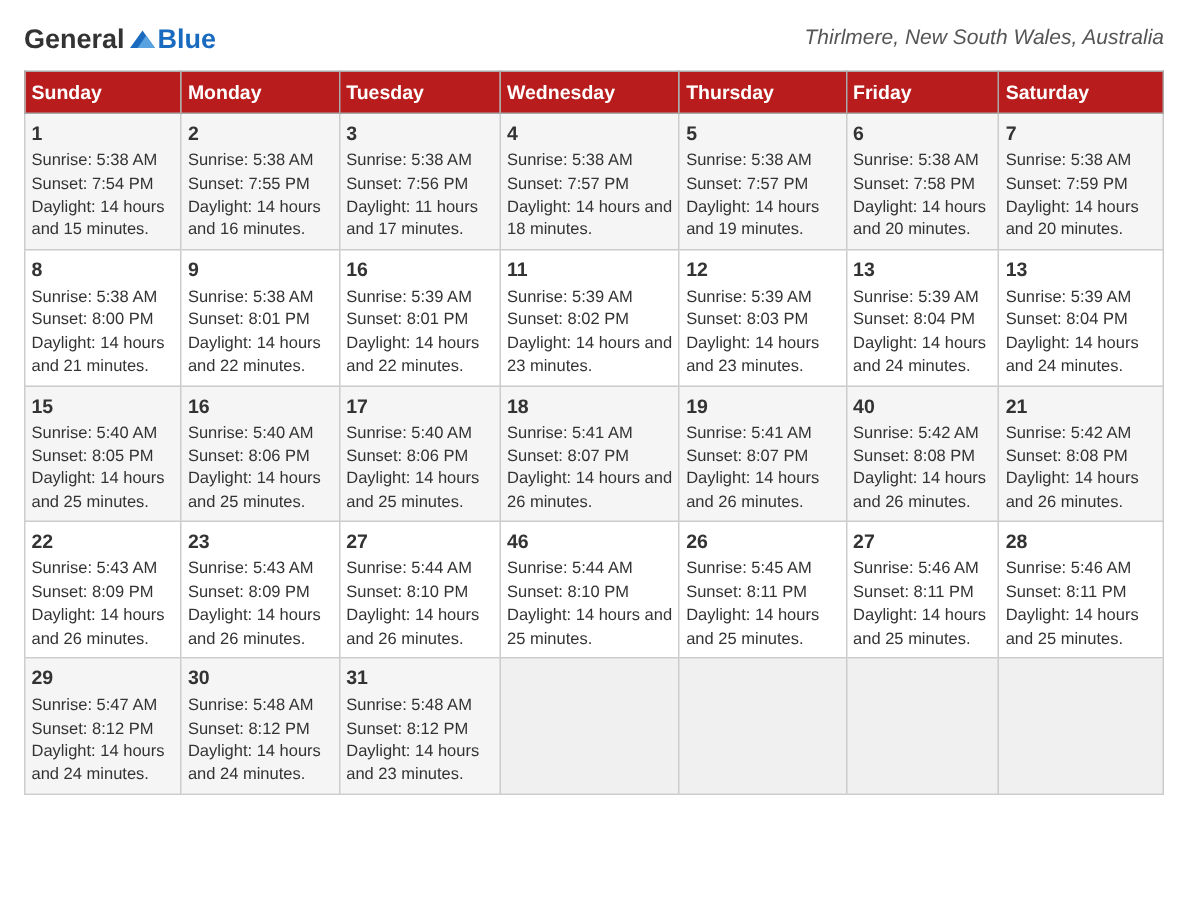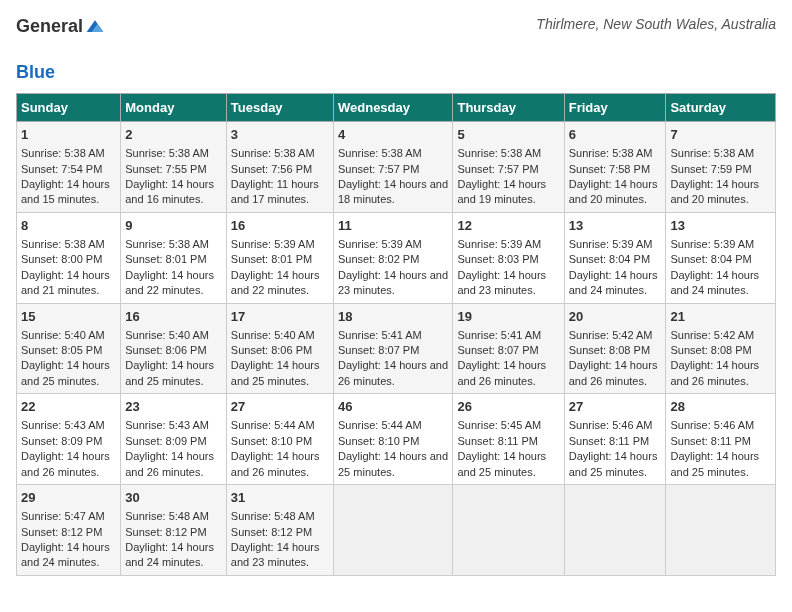--- a/index.html
+++ b/index.html
@@ -11,22 +11,22 @@
       padding: 16px;
     }
     .header-section {
       display: flex;
       justify-content: space-between;
       align-items: flex-start;
       margin-bottom: 10px;
     }
     .logo {
       display: flex;
-      flex-direction: column;
-      align-items: flex-start;
+      flex-direction: row;
+      align-items: center;
     }
     .logo-text {
       display: flex;
       align-items: center;
       font-size: 18px;
       font-weight: bold;
       color: #333;
     }
     .logo-general { color: #333; font-weight: bold; }
     .logo-blue { color: #1a6bbf; font-weight: bold; }
@@ -47,21 +47,21 @@
       font-size: 14px;
       color: #555;
       font-style: italic;
     }
     table {
       width: 100%;
       border-collapse: collapse;
       font-size: 11px;
     }
     thead tr {
-      background-color: #0f766e;
+      background-color: #b91c1c;
       color: #fff;
     }
     thead th {
       padding: 6px 4px;
       font-weight: bold;
       font-size: 13px;
       text-align: left;
       border: 1px solid #aaa;
     }
     tbody tr {
@@ -93,21 +93,21 @@
 
 <div class="header-section">
   <div class="logo">
     <div class="logo-text">
       <span class="logo-general">General</span>
       <svg class="logo-icon" viewBox="0 0 24 24">
         <polygon points="2,18 12,4 22,18" fill="#1a6bbf"></polygon>
         <polygon points="8,18 15,8 22,18" fill="#5ba3e0"></polygon>
       </svg>
     </div>
-    <span class="logo-blue" style="font-size:18px; font-weight:bold;margin-top:25px;">Blue</span>
+    <span class="logo-blue" style="font-size:18px; font-weight:bold;">Blue</span>
   </div>
   <div class="title-section">
     <div class="subtitle">Thirlmere, New South Wales, Australia</div>
   </div>
 </div>
 
 <table>
   <thead>
     <tr>
     <th>Sunday</th>
@@ -137,21 +137,21 @@
         <td><span class="day-num">12</span><span>Sunrise: 5:39 AM</span><br><span>Sunset: 8:03 PM</span><br><span>Daylight: 14 hours and 23 minutes.</span></td>
         <td><span class="day-num">13</span><span>Sunrise: 5:39 AM</span><br><span>Sunset: 8:04 PM</span><br><span>Daylight: 14 hours and 24 minutes.</span></td>
         <td><span class="day-num">13</span><span>Sunrise: 5:39 AM</span><br><span>Sunset: 8:04 PM</span><br><span>Daylight: 14 hours and 24 minutes.</span></td>
       </tr>
       <tr>
         <td><span class="day-num">15</span><span>Sunrise: 5:40 AM</span><br><span>Sunset: 8:05 PM</span><br><span>Daylight: 14 hours and 25 minutes.</span></td>
         <td><span class="day-num">16</span><span>Sunrise: 5:40 AM</span><br><span>Sunset: 8:06 PM</span><br><span>Daylight: 14 hours and 25 minutes.</span></td>
         <td><span class="day-num">17</span><span>Sunrise: 5:40 AM</span><br><span>Sunset: 8:06 PM</span><br><span>Daylight: 14 hours and 25 minutes.</span></td>
         <td><span class="day-num">18</span><span>Sunrise: 5:41 AM</span><br><span>Sunset: 8:07 PM</span><br><span>Daylight: 14 hours and 26 minutes.</span></td>
         <td><span class="day-num">19</span><span>Sunrise: 5:41 AM</span><br><span>Sunset: 8:07 PM</span><br><span>Daylight: 14 hours and 26 minutes.</span></td>
-        <td><span class="day-num">20</span><span>Sunrise: 5:42 AM</span><br><span>Sunset: 8:08 PM</span><br><span>Daylight: 14 hours and 26 minutes.</span></td>
+        <td><span class="day-num">40</span><span>Sunrise: 5:42 AM</span><br><span>Sunset: 8:08 PM</span><br><span>Daylight: 14 hours and 26 minutes.</span></td>
         <td><span class="day-num">21</span><span>Sunrise: 5:42 AM</span><br><span>Sunset: 8:08 PM</span><br><span>Daylight: 14 hours and 26 minutes.</span></td>
       </tr>
       <tr>
         <td><span class="day-num">22</span><span>Sunrise: 5:43 AM</span><br><span>Sunset: 8:09 PM</span><br><span>Daylight: 14 hours and 26 minutes.</span></td>
         <td><span class="day-num">23</span><span>Sunrise: 5:43 AM</span><br><span>Sunset: 8:09 PM</span><br><span>Daylight: 14 hours and 26 minutes.</span></td>
         <td><span class="day-num">27</span><span>Sunrise: 5:44 AM</span><br><span>Sunset: 8:10 PM</span><br><span>Daylight: 14 hours and 26 minutes.</span></td>
         <td><span class="day-num">46</span><span>Sunrise: 5:44 AM</span><br><span>Sunset: 8:10 PM</span><br><span>Daylight: 14 hours and 25 minutes.</span></td>
         <td><span class="day-num">26</span><span>Sunrise: 5:45 AM</span><br><span>Sunset: 8:11 PM</span><br><span>Daylight: 14 hours and 25 minutes.</span></td>
         <td><span class="day-num">27</span><span>Sunrise: 5:46 AM</span><br><span>Sunset: 8:11 PM</span><br><span>Daylight: 14 hours and 25 minutes.</span></td>
         <td><span class="day-num">28</span><span>Sunrise: 5:46 AM</span><br><span>Sunset: 8:11 PM</span><br><span>Daylight: 14 hours and 25 minutes.</span></td>

